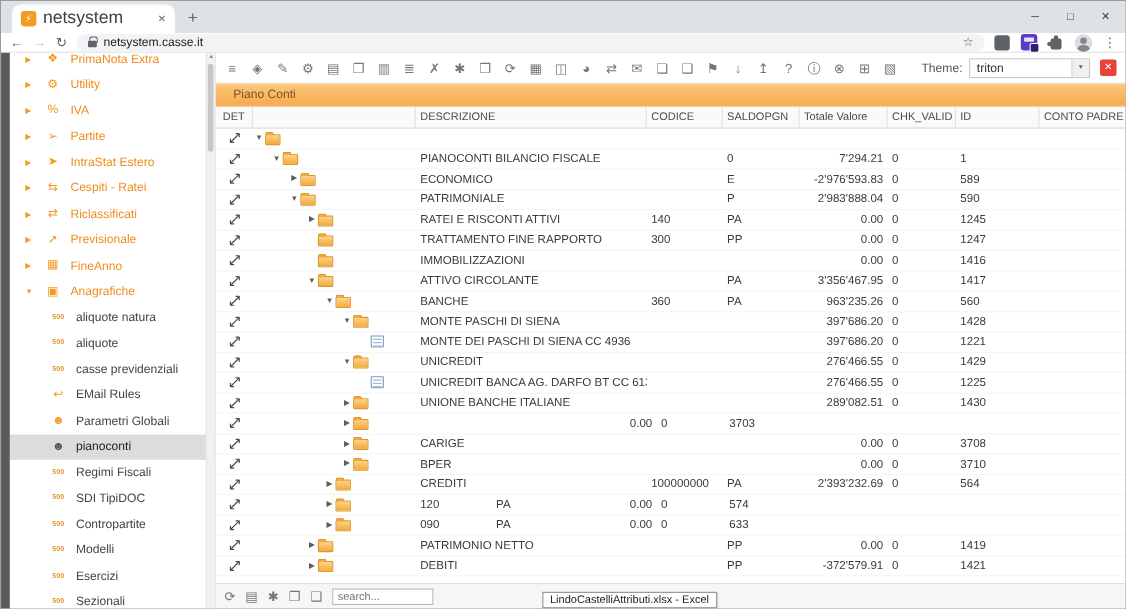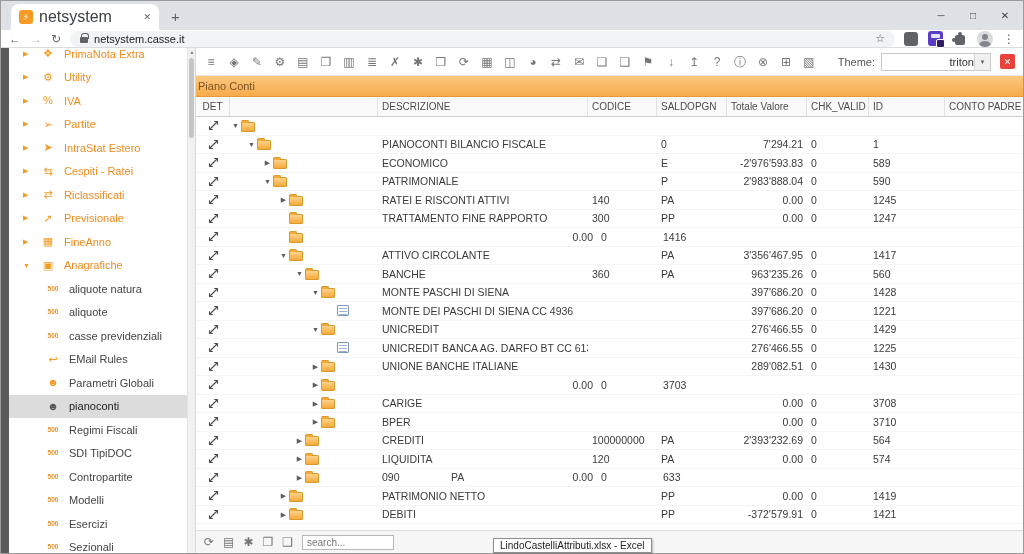--- a/index.html
+++ b/index.html
@@ -55,25 +55,25 @@
   .sb-scroll{position:absolute;right:0;top:0;bottom:0;width:8px;background:#f1f1f1;border-left:1px solid #e3e3e3}
   .sb-up{position:absolute;top:1px;left:0;width:8px;text-align:center;font-size:5px;color:#808080}
   .sb-thumb{position:absolute;top:10px;left:1px;width:5px;height:80px;background:#c6c6c6;border-radius:3px}
 
   .main{flex:1;display:flex;flex-direction:column;min-width:0}
   .apptoolbar{height:28px;display:flex;align-items:center;padding:0 8px;border-bottom:1px solid #e6e6e6;background:#fff;flex:none}
   .tb-icons{display:flex;align-items:center;gap:9px;flex:1;overflow:hidden}
   .tbi{font-size:12px;color:#767676;width:14px;text-align:center;line-height:1;flex:none}
   .theme{display:flex;align-items:center;gap:6px;flex:none}
   .theme-label{font-size:11px;color:#555}
-  .combo{width:110px;height:18px;border:1px solid #c9c9c9;background:#fff;display:flex;align-items:center;font-size:11px;color:#333;padding-left:6px;justify-content:flex-end}
+  .combo{width:110px;height:18px;border:1px solid #c9c9c9;background:#fff;display:flex;align-items:center;font-size:11px;color:#333;padding-left:6px;justify-content:space-between}
   .combo-btn{width:16px;height:100%;background:#f0f0f0;border-left:1px solid #d5d5d5;font-size:6px;color:#666;display:flex;align-items:center;justify-content:center}
   .redx{width:15px;height:15px;background:#e8433a;color:#fff;font-size:9px;font-weight:bold;display:flex;align-items:center;justify-content:center;border-radius:2px;margin-left:3px}
 
-  .panelhdr{height:21px;background:linear-gradient(#FBC87E,#F7AB4B);border-bottom:1px solid #e39a3b;display:flex;align-items:center;padding-left:2px;flex:none}
+  .panelhdr{height:21px;background:linear-gradient(#FBC87E,#F7AB4B);border-bottom:1px solid #e39a3b;display:flex;align-items:center;padding-left:16px;flex:none}
   .panel-title{font-size:11px;color:#7b5426}
 
   .gridhdr{height:20px;display:flex;background:#fafafa;border-bottom:1px solid #d0d0d0;flex:none}
   .hcell{display:flex;align-items:center;padding:0 4px;font-size:10px;color:#4a4a4a;border-right:1px solid #e2e2e2;overflow:hidden;white-space:nowrap}
   .gridbody{flex:1;overflow:hidden;background:#fff}
   .grow{height:18.5px;display:flex;align-items:flex-end;border-bottom:1px solid #f5f5f5}
   .cell{padding:0 4px;font-size:10.5px;color:#3a3a3a;white-space:nowrap;overflow:hidden;display:flex;align-items:center;height:100%}
   .c-det{width:34px;justify-content:center}
   .c-tree{width:148px;padding:0}
   .c-desc{width:210px}
@@ -464,20 +464,21 @@
                     <path d="M1.5 9.5H4.8M1.5 9.5V6.2"></path>
                   </g>
                 </svg>
               </span>
             </div>
             <div class="cell c-tree">
               <span class="ind" style="width: 48px;"></span>
               <span class="arrow"></span>
               <span class="folder"></span>
             </div>
+            <div class="cell c-desc">IMMOBILIZZAZIONI</div>
             <div class="cell c-cod"></div>
             <div class="cell c-sal"></div>
             <div class="cell c-tot">0.00</div>
             <div class="cell c-chk">0</div>
             <div class="cell c-id">1416</div>
             <div class="cell c-pad"></div>
           </div>
           <div class="grow">
             <div class="cell c-det">
               <span class="det-ic">
@@ -762,21 +763,20 @@
                     <path d="M1.5 9.5H4.8M1.5 9.5V6.2"></path>
                   </g>
                 </svg>
               </span>
             </div>
             <div class="cell c-tree">
               <span class="ind" style="width: 64px;"></span>
               <span class="arrow">▶</span>
               <span class="folder"></span>
             </div>
-            <div class="cell c-desc">LIQUIDITA</div>
             <div class="cell c-cod">120</div>
             <div class="cell c-sal">PA</div>
             <div class="cell c-tot">0.00</div>
             <div class="cell c-chk">0</div>
             <div class="cell c-id">574</div>
             <div class="cell c-pad"></div>
           </div>
           <div class="grow">
             <div class="cell c-det">
               <span class="det-ic">

